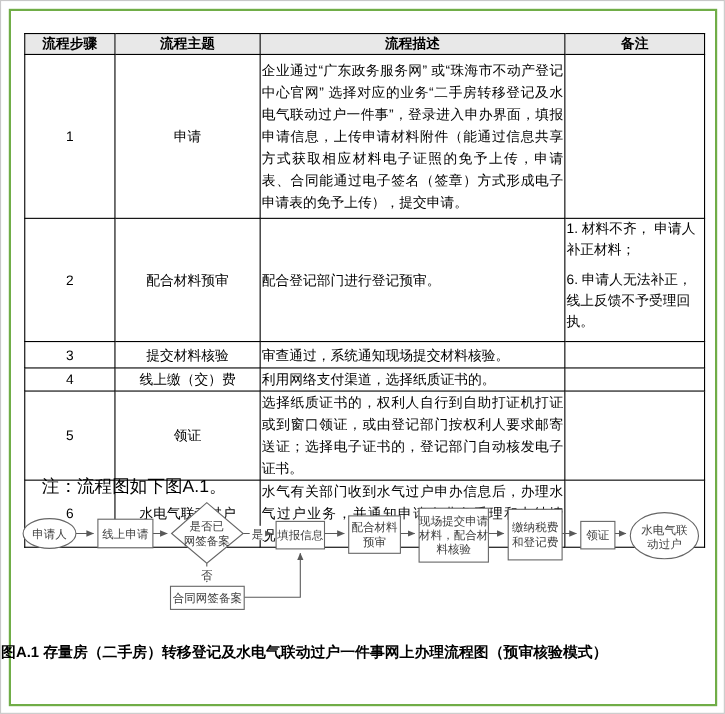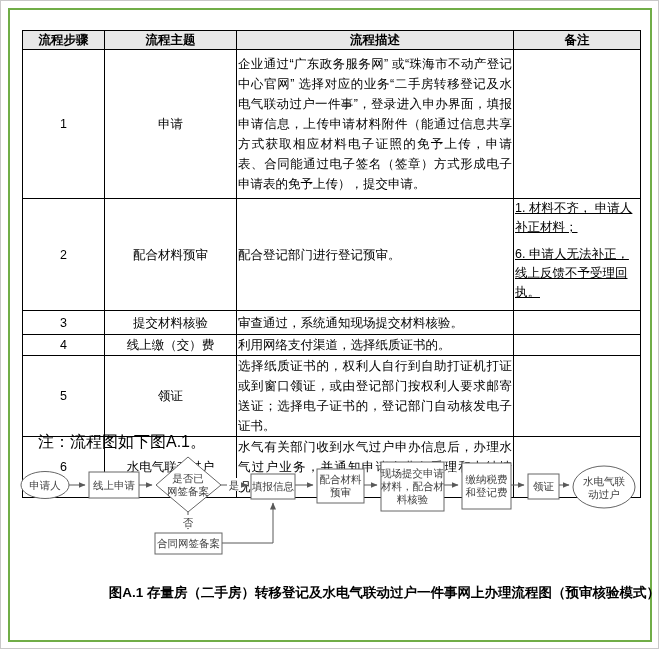--- a/index.html
+++ b/index.html
@@ -5,28 +5,28 @@
   html,body{margin:0;padding:0;background:#fff;font-family:"Liberation Sans","DejaVu Sans",sans-serif;}
   .page{position:relative;width:659px;height:649px;background:#fff;overflow:hidden;border:1px solid #c8c8c8;box-sizing:border-box;}
   .frame{position:absolute;left:7px;top:7px;right:6px;bottom:6px;border:2px solid #70ad47;pointer-events:none;}
   table.proc{position:absolute;left:21px;top:29px;width:618px;border-collapse:collapse;table-layout:fixed;font-size:12.5px;color:#000;}
   table.proc th,table.proc td{border:1px solid #000;padding:0 1px;line-height:20px;overflow:hidden;}
   table.proc th{background:#e8e8e8;font-weight:bold;text-align:center;height:18px;line-height:18px;}
   col.c1{width:82px;}col.c2{width:132px;}col.c3{width:277px;}col.c4{width:127px;}
   td.step,td.topic{text-align:center;vertical-align:middle;}
   td.desc{text-align:justify;vertical-align:middle;padding:2px 3px;}
   td.remark{vertical-align:top;padding:2px 4px;}
-  td.remark p{margin:0 0 8px 0;line-height:19px;text-decoration:underline;}
+  td.remark p{margin:0 0 8px 0;line-height:19px;}
   tr.r1{height:149px;}tr.r2{height:81px;}tr.r3{height:24px;}tr.r4{height:19px;}tr.r5{height:61px;}tr.r6{height:42px;}
   .note{position:absolute;left:37px;top:431px;font-size:16px;color:#000;}
   .flow{position:absolute;left:0;top:450px;}
   .flow text{font-size:10.5px;fill:#404040;}
   .flow .shp{fill:#fff;stroke:#666;stroke-width:1;}
   .flow .ln{stroke:#595959;stroke-width:1;fill:none;}
-  .caption{position:absolute;left:0;top:583px;width:659px;text-align:right;font-size:13.5px;font-weight:bold;color:#000;}
+  .caption{position:absolute;left:0;top:583px;width:659px;text-align:left;font-size:13.5px;font-weight:bold;color:#000;}
 </style>
 </head>
 <body>
 
 <div class="page">
   <div class="frame"></div>
 
   <table class="proc">
     <colgroup>
         <col class="c1">

